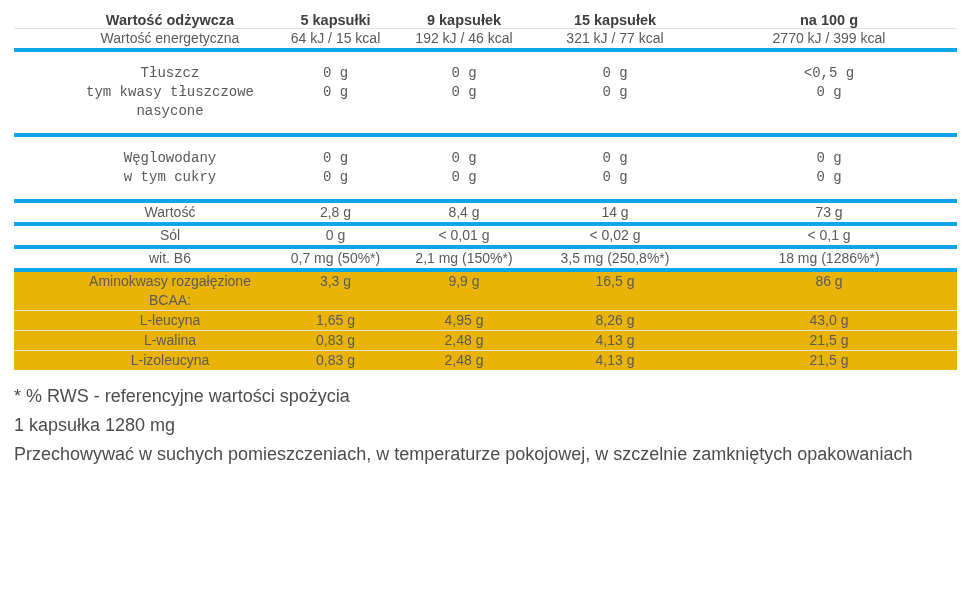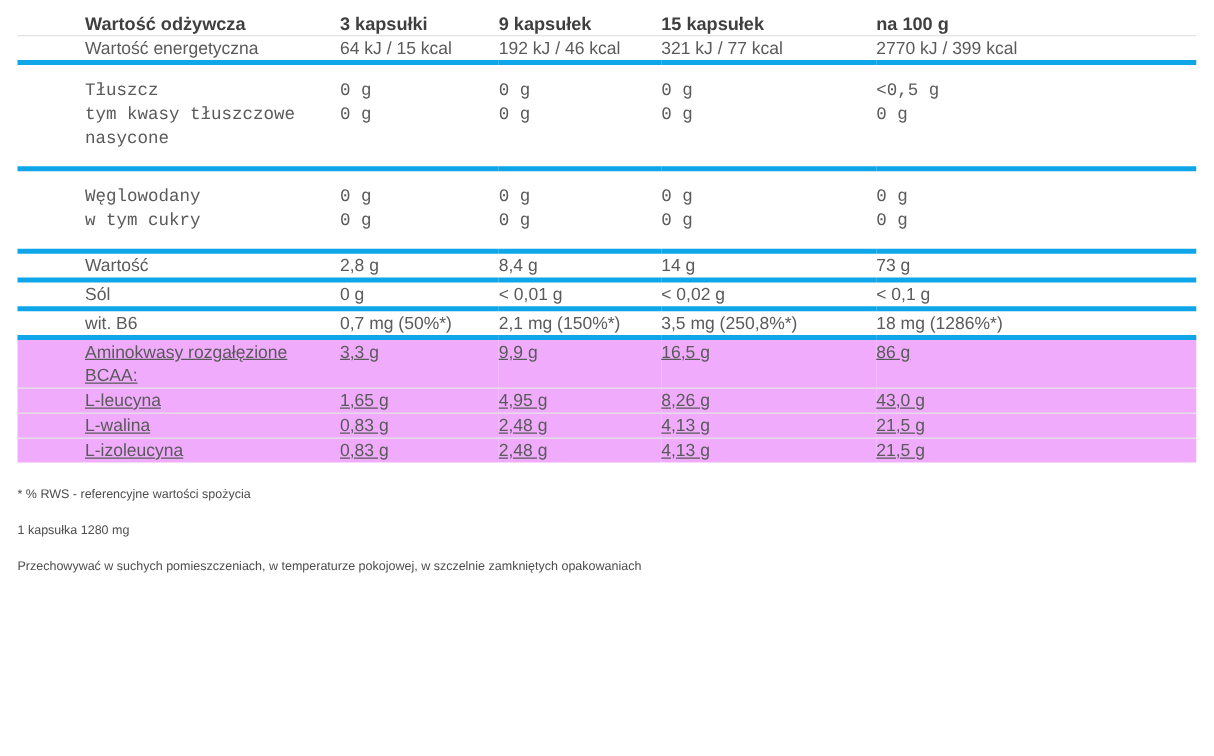--- a/index.html
+++ b/index.html
@@ -22,21 +22,21 @@
     padding: 12px 14px 0 14px;
   }
   table.nutrition {
     width: 943px;
     border-collapse: collapse;
     table-layout: fixed;
     margin-left: 0;
   }
   table.nutrition th,
   table.nutrition td {
-    text-align: left;
+    text-align: center;
     vertical-align: top;
     padding: 0;
   }
   
   col.c0 { width: 258px; }
   col.c1 { width: 127px; }
   col.c2 { width: 130px; }
   col.c3 { width: 172px; }
   col.c4 { width: 256px; }
 
@@ -51,41 +51,40 @@
 
   tbody tr td {
     font-size: 14px;
     color: #5a5a5a;
     border-bottom: 4px solid #0ea5e9;
     padding: 13px 0 13px 0;
     line-height: 19px;
   }
   tbody tr td.first { padding-left: 54px; }
   tbody tr.highlight td {
-    background: #f0abfc;
+    background: #eab308;
     border-bottom: 1px solid #e3e3e3;
-    text-decoration: underline;
   }
   tbody tr.highlight:last-child td {
     border-bottom: none;
   }
   tbody tr.two-line td {
     padding-top: 12px;
     padding-bottom: 12px;
     font-family: Liberation Mono, monospace;
   }
   .subline {
     display: block;
   }
   .footnotes {
     margin-top: 18px;
     padding-left: 0;
   }
   .footnotes div {
-    font-size: 10px;
+    font-size: 18px;
     color: #4d4d4d;
     line-height: 16px;
     margin-bottom: 13px;
   }
   .footnotes div:last-child { margin-bottom: 16px; }
 </style>
 </head>
 <body>
 
 <div class="page">
@@ -94,21 +93,21 @@
     <colgroup>
       <col class="c0">
         <col class="c1">
         <col class="c2">
         <col class="c3">
         <col class="c4">
     </colgroup>
     <thead>
       <tr>
         <th class="first">Wartość odżywcza</th>
-        <th>3 kapsułki</th>
+        <th>5 kapsułki</th>
         <th>9 kapsułek</th>
         <th>15 kapsułek</th>
         <th>na 100 g</th>
       </tr>
     </thead>
     <tbody>
 
       <tr>
         <td class="first">
           <span class="subline">Wartość energetyczna</span>

